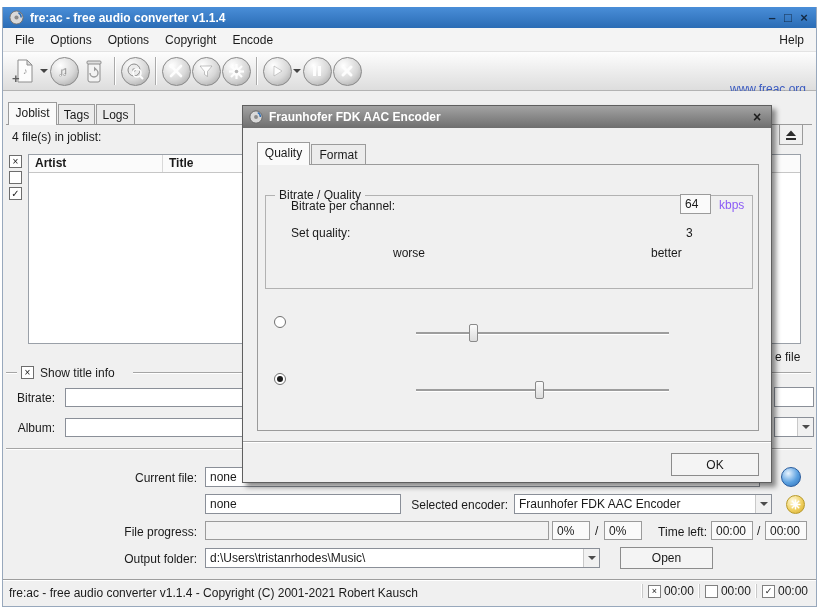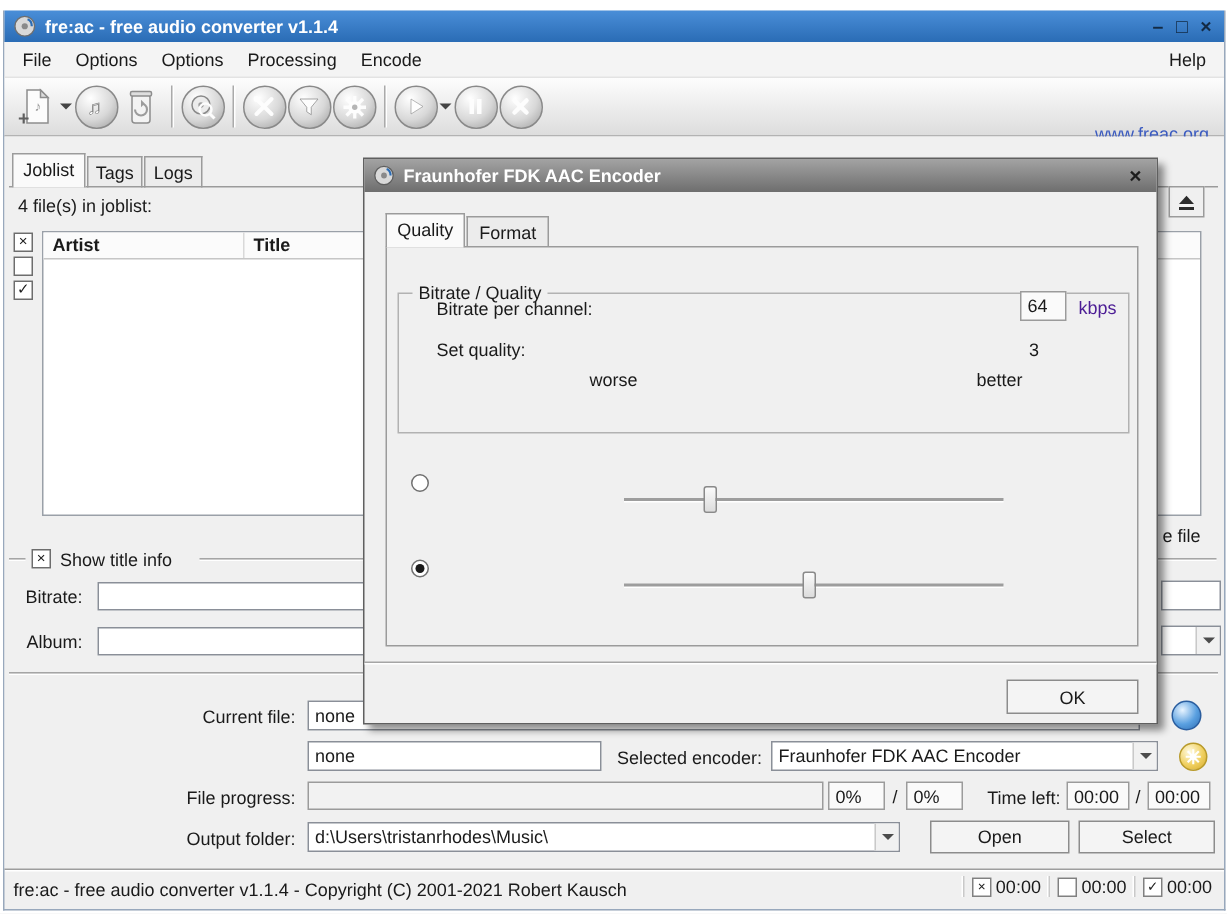--- a/index.html
+++ b/index.html
@@ -64,21 +64,21 @@
   .dlg-titlebar .title{margin-left:6px;}
   .dlg-close{margin-left:auto;color:#1d1d1d;font-weight:bold;font-size:14px;width:16px;text-align:center;}
   .radio{width:12px;height:12px;border-radius:50%;background:#fff;border:1px solid #707070;box-sizing:border-box;position:relative;}
   .radio.checked::after{content:"";position:absolute;left:2px;top:2px;width:6px;height:6px;border-radius:50%;background:#1a1a1a;}
   .slider{height:18px;position:relative;}
   .slider .track{position:absolute;left:0;right:0;top:8px;height:2px;background:#9d9d9d;box-shadow:0 1px 0 #fff;}
   .slider .thumb{position:absolute;top:0;width:9px;height:18px;background:linear-gradient(#fbfbfb,#dcdcdc);
     border:1px solid #8a8a8a;box-sizing:border-box;border-radius:2px;}
   .grp{border:1px solid #b2b2b2;position:relative;}
   .grp-legend{position:absolute;top:-8px;left:9px;background:#f0f0f0;padding:0 4px;}
-  .gray{color:#4c1d95;}
+  .gray{color:#8b5cf6;}
   .sphere-blue{width:18px;height:18px;border-radius:50%;border:1px solid #2a5d9e;
     background:radial-gradient(circle at 35% 30%,#e8f4ff,#5aa0e0 55%,#2d6db3);}
   .sphere-yellow{width:17px;height:17px;border-radius:50%;border:1px solid #b89a2a;
     background:radial-gradient(circle at 35% 30%,#fffbe2,#f0d060 55%,#d4a92c);display:flex;align-items:center;justify-content:center;}
   .progress{background:#f2f2f2;border:1px solid #9b9b9b;box-sizing:border-box;}
 </style>
 </head>
 <body>
 
 <div class="window">
@@ -94,21 +94,21 @@
       <span>–</span>
       <span>□</span>
       <span>×</span>
     </span>
   </div>
 
   <div class="menubar">
     <span class="menu-item">File</span>
     <span class="menu-item">Options</span>
     <span class="menu-item">Options</span>
-    <span class="menu-item">Processing</span>
+    <span class="menu-item">Copyright</span>
     <span class="menu-item">Encode</span>
     <span class="menu-item right">Help</span>
   </div>
 
   <div class="toolbar">
     <span class="tbtn">
       <svg width="26" height="26" viewBox="0 0 26 26">
         <path d="M7 2 h9 l5 5 v17 h-14 z" fill="#fcfcfc" stroke="#8d8d8d"></path>
         <path d="M16 2 l5 5 h-5 z" fill="#dcdcdc" stroke="#8d8d8d"></path>
         <text x="12" y="16" font-size="9" fill="#9a9a9a">♪</text>
@@ -286,21 +286,20 @@
     <div class="abs vbox" style="left:762px;top:430px;width:42px;height:19px;">00:00</div>
 
     <div class="abs combo" style="left:202px;top:457px;width:395px;height:20px;">
       <span class="txt">d:\Users\tristanrhodes\Music\</span>
       <span class="arrow-btn">
           <span class="arrow-down"></span>
         </span>
     </div>
     <div class="abs rlabel" style="left:0px;top:461px;width:194px;">Output folder:</div>
     <div class="abs btn" style="left:617px;top:456px;width:93px;height:22px;">Open</div>
-    <div class="abs btn" style="left:716px;top:456px;width:91px;height:22px;">Select</div>
   </div>
 
   <div class="statusbar">
     <span>fre:ac - free audio converter v1.1.4 - Copyright (C) 2001-2021 Robert Kausch</span>
     <span class="timers">
       <span class="timer">
         <span class="mini-box">×</span>
         <span>00:00</span>
       </span>
       <span class="timer">

